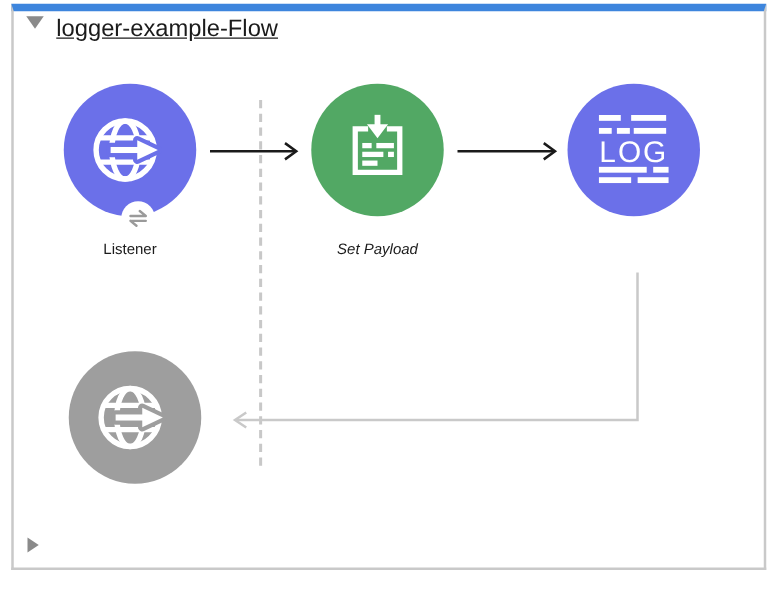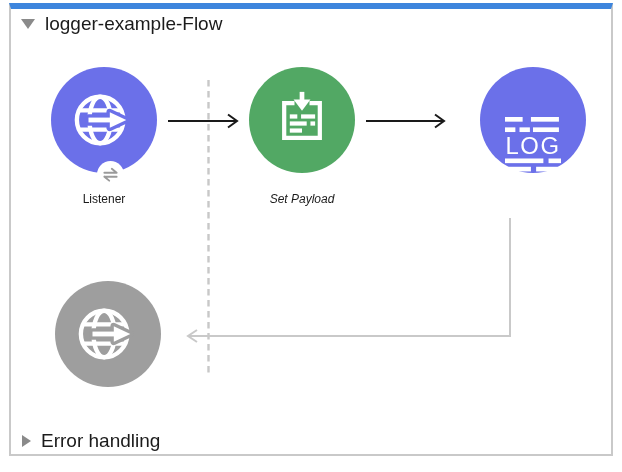--- a/index.html
+++ b/index.html
@@ -1,20 +1,20 @@
 <!DOCTYPE html>
 <html><head>
 <meta charset="utf-8">
 <style>
   html,body{margin:0;padding:0;background:#fff;}
   .canvas{position:relative;width:622px;height:472px;background:#ffffff;overflow:hidden;
           font-family:"Liberation Sans",sans-serif;color:#1b1b1b;}
   .flow-box{position:absolute;left:9px;top:3px;width:604px;height:453px;box-sizing:border-box;
             border:2px solid #c9c9c9;border-top:6px solid #3d85dd;background:transparent;}
-  .row-header{position:absolute;display:flex;align-items:center;gap:10px;}
+  .row-header{position:absolute;display:flex;gap:10px;text-decoration:underline;}
   .tri-down{width:0;height:0;border-left:7px solid transparent;border-right:7px solid transparent;
             border-top:10px solid #8a8a8a;}
   .tri-right{width:0;height:0;border-top:6px solid transparent;border-bottom:6px solid transparent;
              border-left:9px solid #8a8a8a;}
   .flow-title{font-size:19px;line-height:22px;}
   .node{position:absolute;width:106px;height:106px;border-radius:50%;display:flex;
         align-items:center;justify-content:center;z-index:2;}
   .node.blue{background:#6b70e9;}
   .node.green{background:#52a864;}
   .node.gray{background:#9e9e9e;}
@@ -84,21 +84,21 @@
       <polygon class="wht" points="23,10 41,10 32,22"></polygon>
       <rect class="wht" x="19" y="26" width="8" height="4.5"></rect>
       <rect class="wht" x="31" y="26" width="15" height="4.5"></rect>
       <rect class="wht" x="19" y="33.5" width="18" height="4.5"></rect>
       <rect class="wht" x="41" y="33.5" width="5" height="4.5"></rect>
       <rect class="wht" x="19" y="41" width="13" height="4.5"></rect>
     </svg>
   </div>
   <div class="node-label" style="left:242px;top:192px;font-style:italic;">Set Payload</div>
 
-  <div class="node blue" style="left:480px;top:67px;align-items:flex-end;">
+  <div class="node blue" style="left:454px;top:67px;">
     <svg width="56" height="56" viewBox="0 0 54 54">
       <rect class="wht" x="0" y="0" width="17" height="4.5"></rect>
       <rect class="wht" x="25" y="0" width="27" height="4.5"></rect>
       <rect class="wht" x="0" y="10" width="10" height="4.5"></rect>
       <rect class="wht" x="14" y="10" width="10" height="4.5"></rect>
       <rect class="wht" x="27" y="10" width="25" height="4.5"></rect>
       <text class="log-text" x="27" y="36" text-anchor="middle">LOG</text>
       <rect class="wht" x="0" y="40" width="37" height="4.5"></rect>
       <rect class="wht" x="42" y="40" width="12" height="4.5"></rect>
       <rect class="wht" x="0" y="48" width="25" height="4.5"></rect>
@@ -116,16 +116,15 @@
         <rect class="halo-gray" x="16" y="29.5" width="24" height="5"></rect>
         <polygon class="halo-gray" points="38,24 55,32 38,40"></polygon>
       </g>
       <rect class="wht" x="16" y="29.5" width="24" height="5"></rect>
       <polygon class="wht" points="38,24 55,32 38,40"></polygon>
     </svg>
   </div>
 
   <div class="row-header" style="left:22px;top:430px;">
     <div class="tri-right"></div>
-    <div class="flow-title">Error handling</div>
   </div>
 
 </div>
 
 </body></html>

